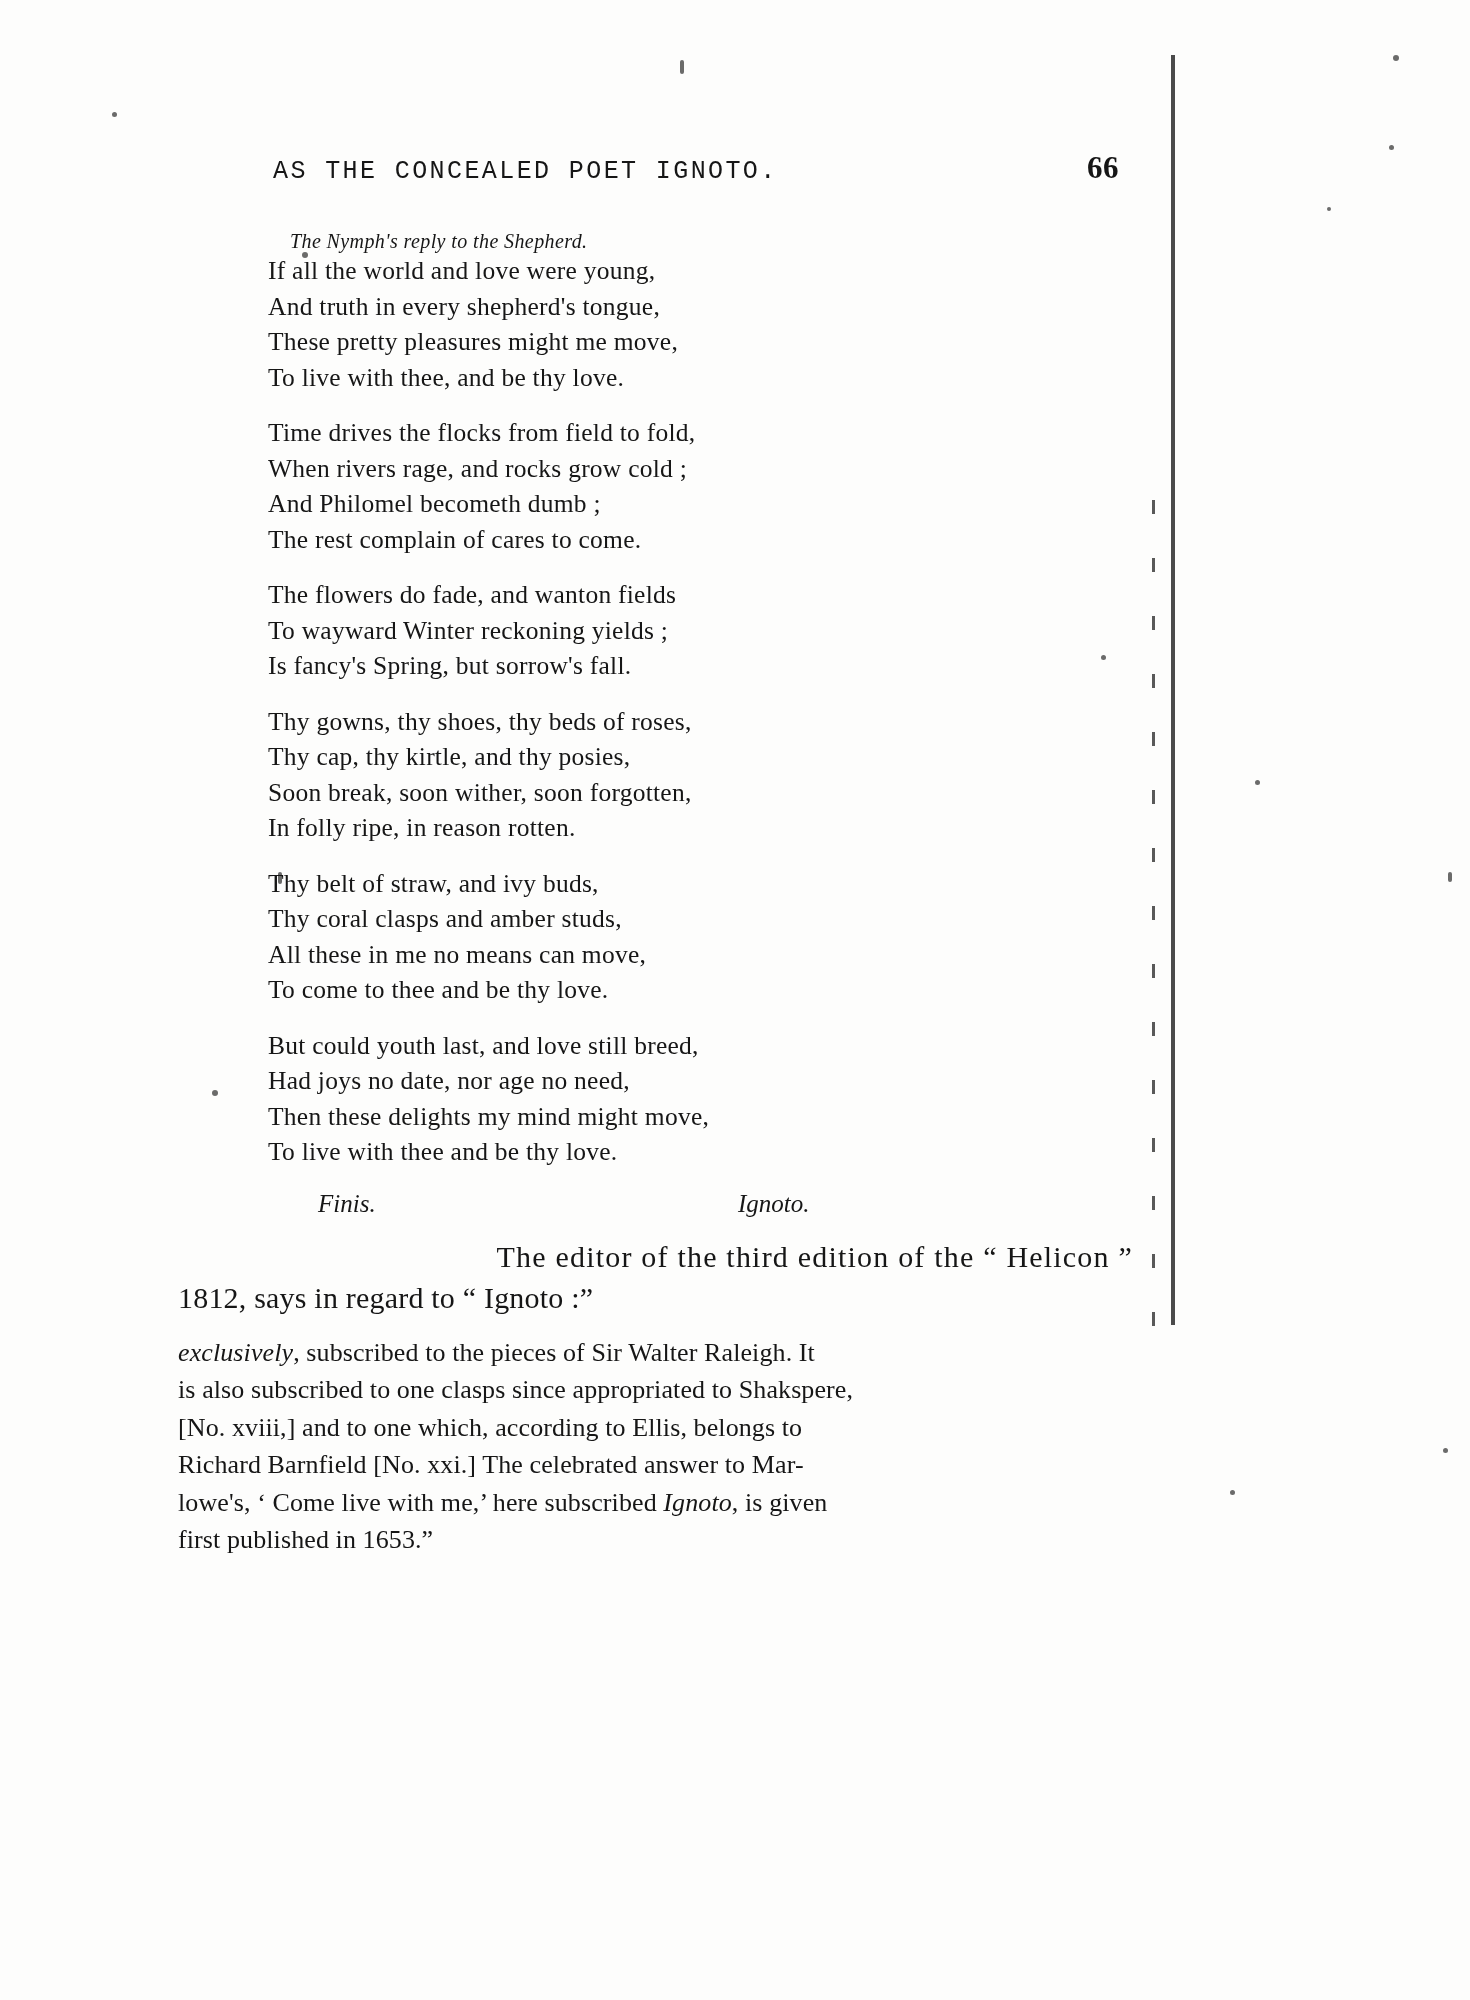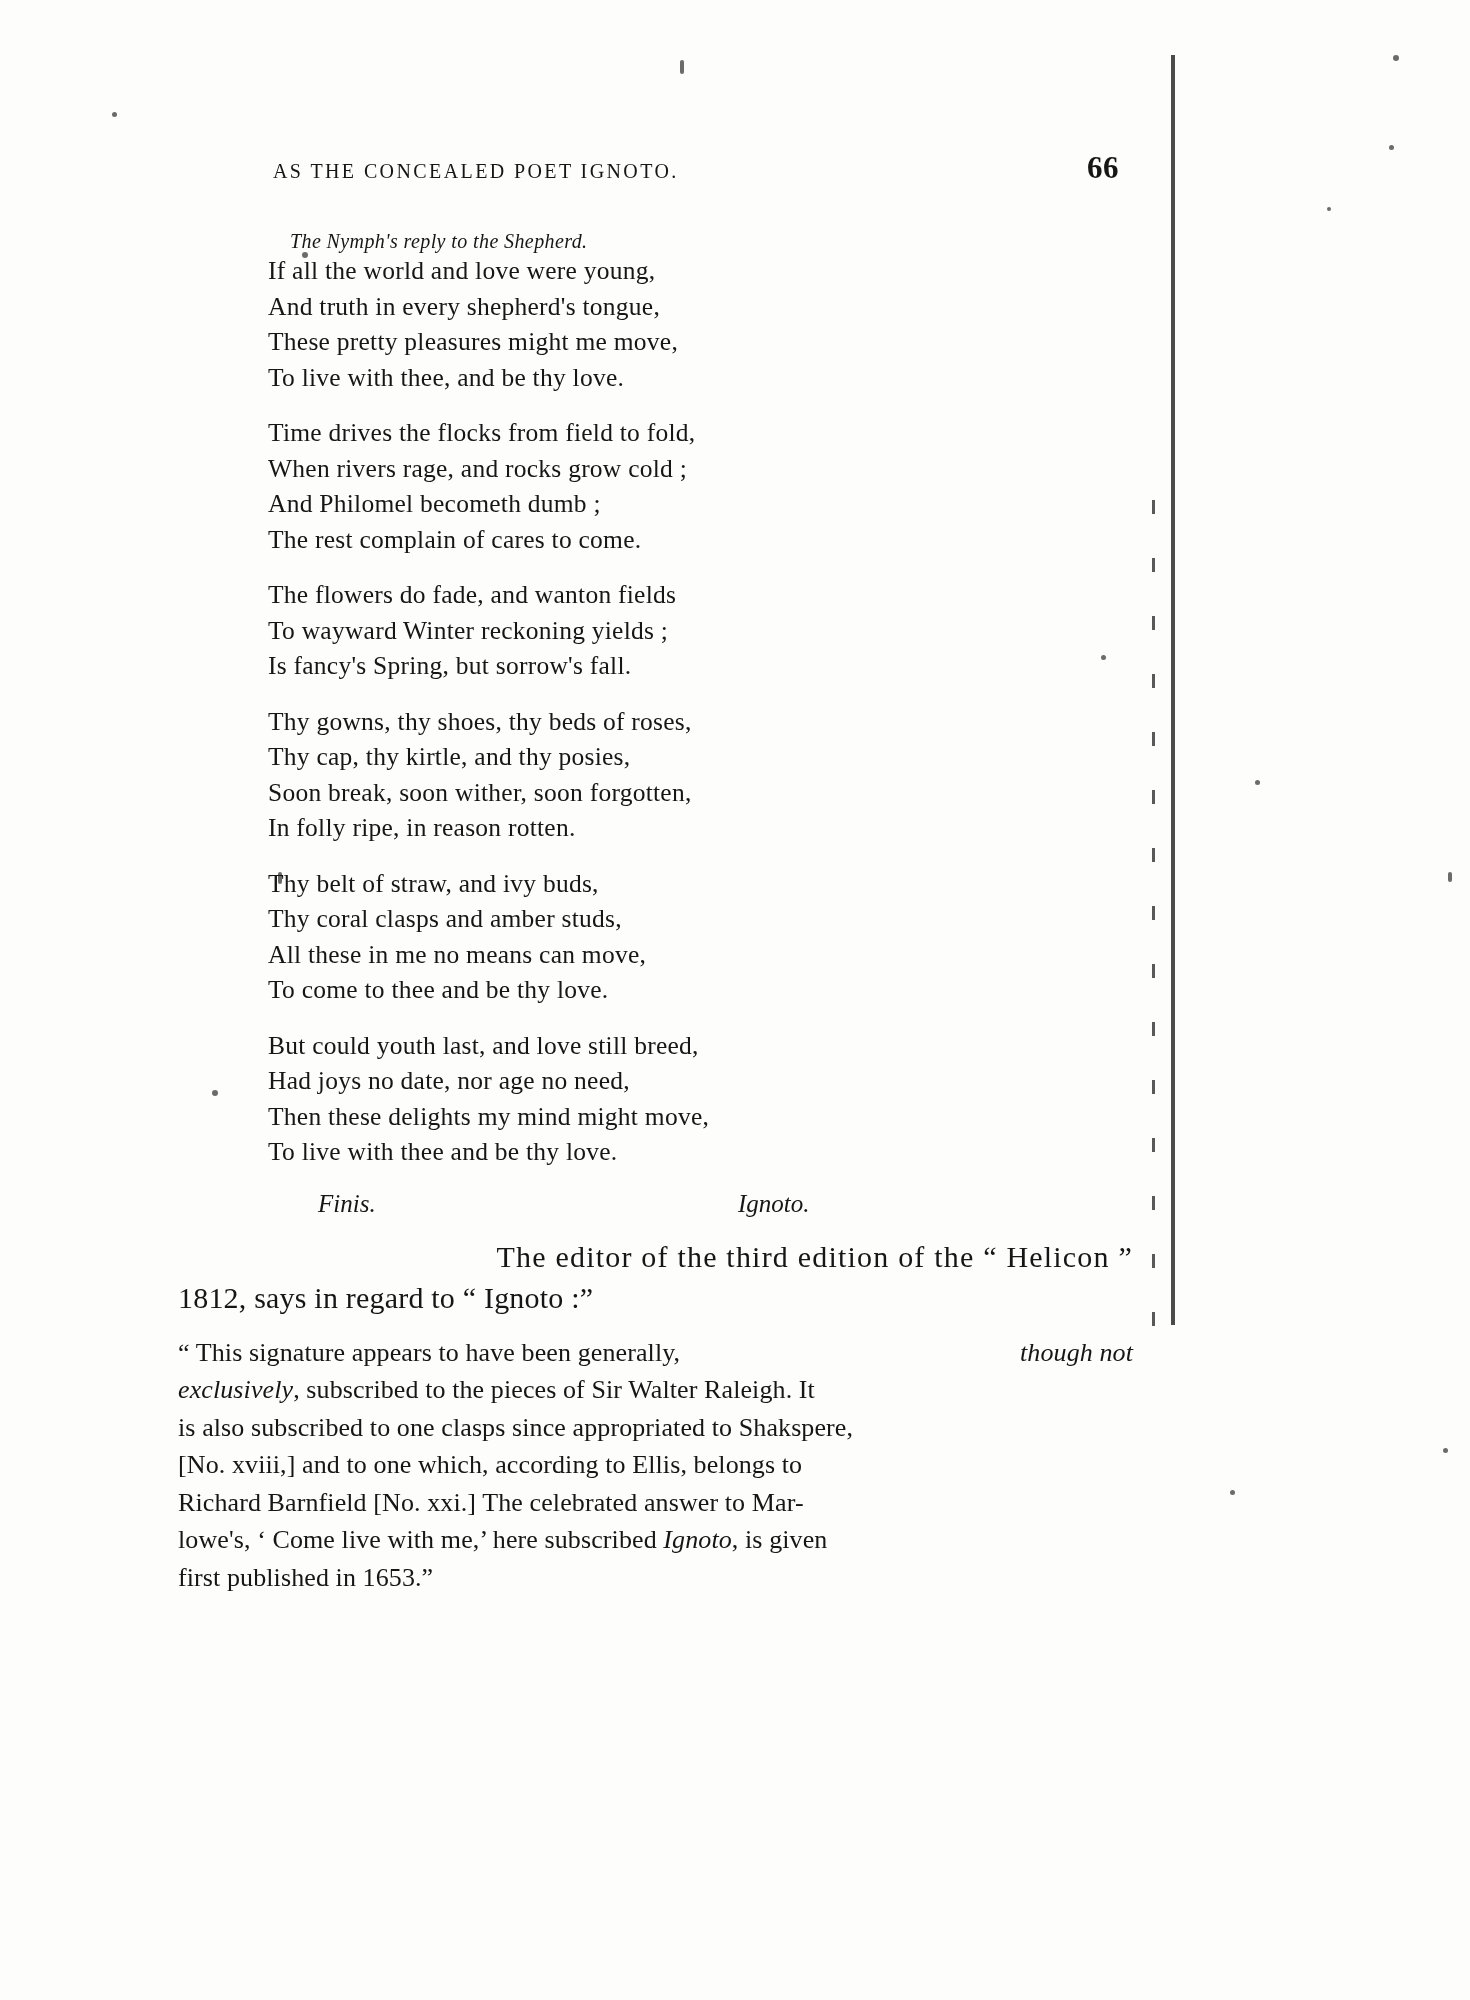--- a/index.html
+++ b/index.html
@@ -61,24 +61,25 @@
   }
 
   
   .runhead {
     display: flex;
     align-items: baseline;
     justify-content: space-between;
     margin-bottom: 44px;
   }
   .runhead-title {
-    font-size: 20px;
+    font-size: 25px;
     letter-spacing: 2.4px;
     padding-left: 95px;
     white-space: nowrap;
+    font-family: Liberation Mono, monospace;
   }
   .runhead-page {
     font-size: 31px;
     font-weight: bold;
     letter-spacing: 0.5px;
     padding-right: 14px;
   }
 
   
   .poem-block {
@@ -220,24 +221,20 @@
 
     <div class="editor-note">
       <div style="display:flex;justify-content:space-between;white-space:nowrap;">
         <span class="indent"></span>
         <span style="letter-spacing:1.2px;">The editor of the third edition of the “ Helicon ”</span>
       </div>
       <div style="white-space:nowrap;">1812, says in regard to “ Ignoto :”</div>
     </div>
 
     <div class="quote-block">
-      <div class="just qline">
-        <span>“ This signature appears to have been generally,</span>
-        <i>though not</i>
-      </div>
       <div class="qline">
         <i>exclusively</i><span>, subscribed to the pieces of Sir Walter Raleigh.   It</span>
       </div>
       <div class="qline">is also subscribed to one clasps since appropriated to Shakspere,</div>
       <div class="qline">[No.  xviii,] and to one which, according  to  Ellis, belongs to</div>
       <div class="qline">Richard Barnfield [No. xxi.]   The celebrated answer to Mar-</div>
       <div class="qline">
         <span>lowe's, ‘ Come live  with  me,’ here  subscribed</span>
         <i>Ignoto</i><span>, is given</span>
       </div>

